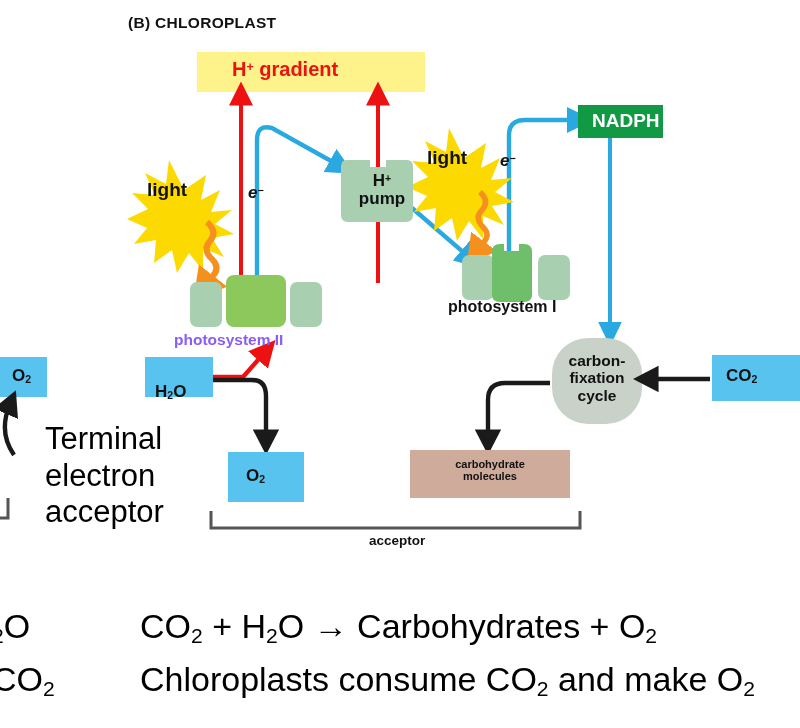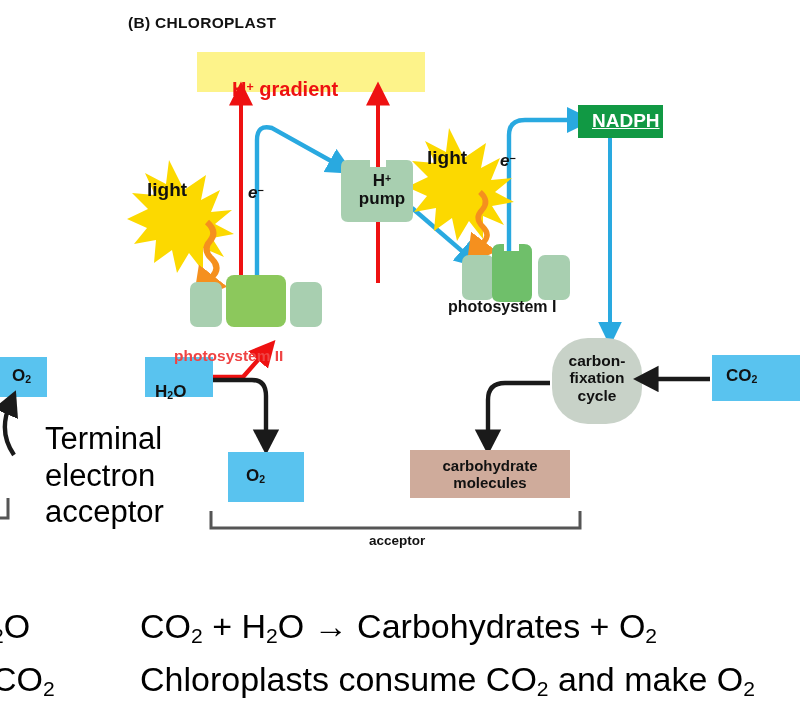--- a/index.html
+++ b/index.html
@@ -12,48 +12,48 @@
   }
   #stage{position:relative;width:800px;height:664px;}
   svg{position:absolute;top:0;left:0;}
   .lbl{position:absolute;white-space:nowrap;}
 
   .panel-title{
     left:128px;top:14px;font-size:15.5px;font-weight:bold;
     letter-spacing:.3px;color:#111;
   }
   .hgrad-text{
-    left:232px;top:58px;font-size:20px;font-weight:bold;color:#ee1111;margin-top:20px;
+    left:232px;top:58px;font-size:20px;font-weight:bold;color:#ee1111;
   }
   .light-text{font-size:19px;font-weight:bold;color:#111;}
   .light1{left:147px;top:179px;}
   .light2{left:427px;top:147px;}
   .pump-text{
     left:352px;top:172px;font-size:17px;font-weight:bold;color:#111;
     text-align:center;line-height:1.05;width:60px;
   }
   .e-text{font-size:17px;font-weight:bold;font-style:italic;color:#111;}
   .e1{left:248px;top:183px;}
   .e2{left:500px;top:151px;}
   .nadph-text{
-    left:592px;top:110px;font-size:19px;font-weight:bold;color:#ffffff;text-decoration:underline;
+    left:592px;top:110px;font-size:19px;font-weight:bold;color:#ffffff;
   }
-  .ps2-text{left:174px;top:331px;font-size:15.5px;font-weight:bold;color:#ef4444;margin-top:16px;}
+  .ps2-text{left:174px;top:331px;font-size:15.5px;font-weight:bold;color:#8b5cf6;}
   .ps1-text{left:448px;top:298px;font-size:16px;font-weight:bold;color:#111;}
   .o2a-text{left:12px;top:366px;font-size:17px;font-weight:bold;color:#111;}
   .h2o-text{left:155px;top:382px;font-size:17px;font-weight:bold;color:#111;text-align:center;}
   .o2b-text{left:246px;top:466px;font-size:17px;font-weight:bold;color:#111;}
   .co2-text{left:726px;top:366px;font-size:17px;font-weight:bold;color:#111;}
   .cfc-text{
     left:557px;top:352px;width:80px;text-align:center;
     font-size:15.5px;font-weight:bold;line-height:1.12;color:#111;
   }
   .carb-text{
     left:412px;top:458px;width:156px;text-align:center;
-    font-size:15px;font-weight:bold;line-height:1.1;color:#111;
+    font-size:11px;font-weight:bold;line-height:1.1;color:#111;
   }
   .products-text{left:369px;top:533px;font-size:13.5px;font-weight:bold;color:#111;}
   .terminal-text{
     left:25px;top:421px;font-size:31px;color:#000;line-height:1.18;
     font-weight:normal;
     margin-left:20px;
   }
   .eq-frag{position:absolute;font-size:34px;color:#000;white-space:nowrap;}
   .eq-frag1{left:-8px;top:607px;}
   .eq-frag2{left:-8px;top:660px;}

